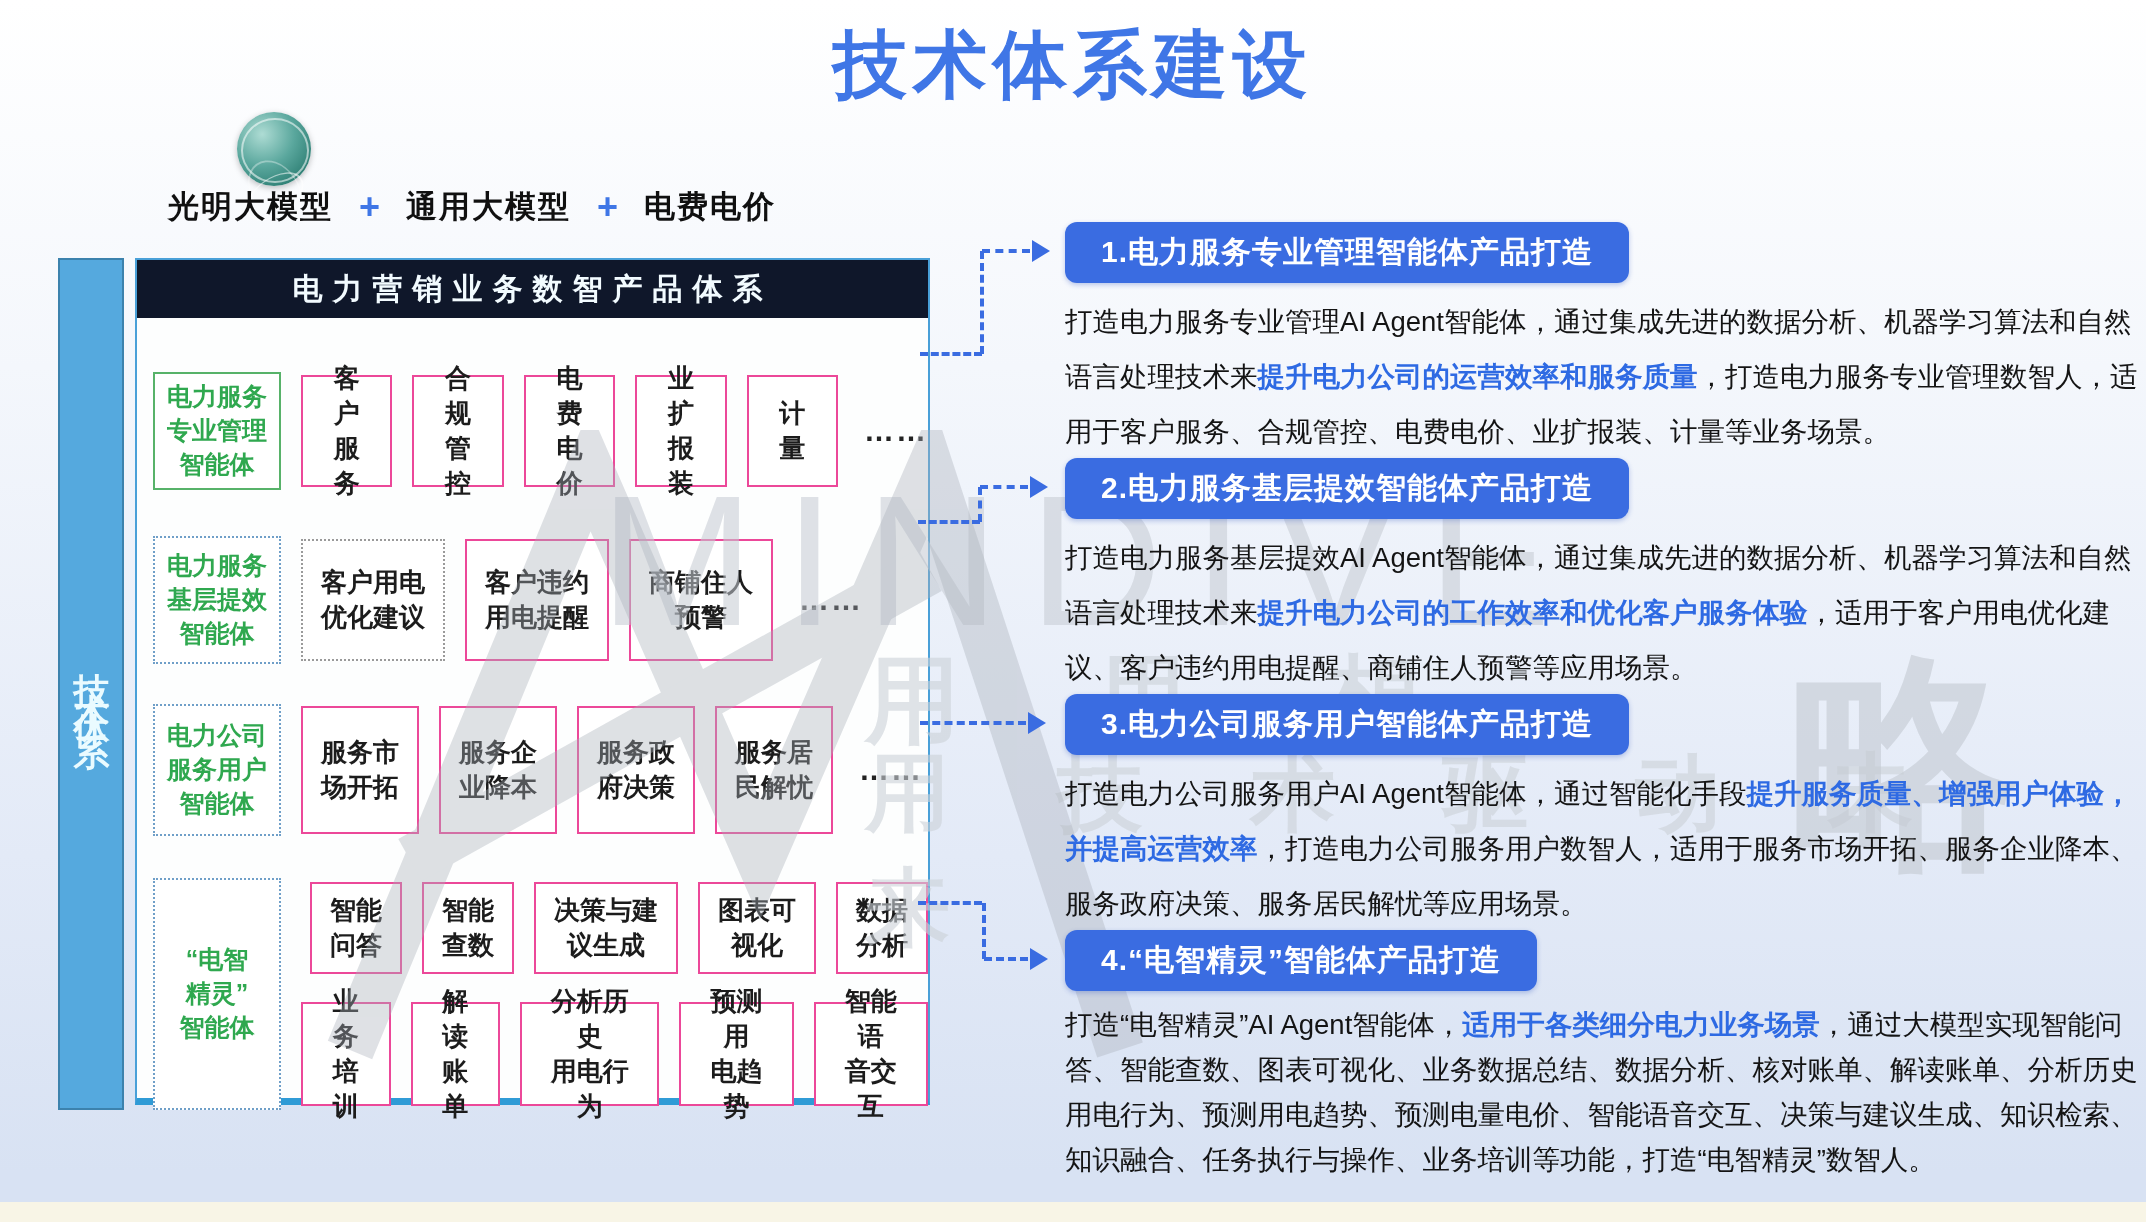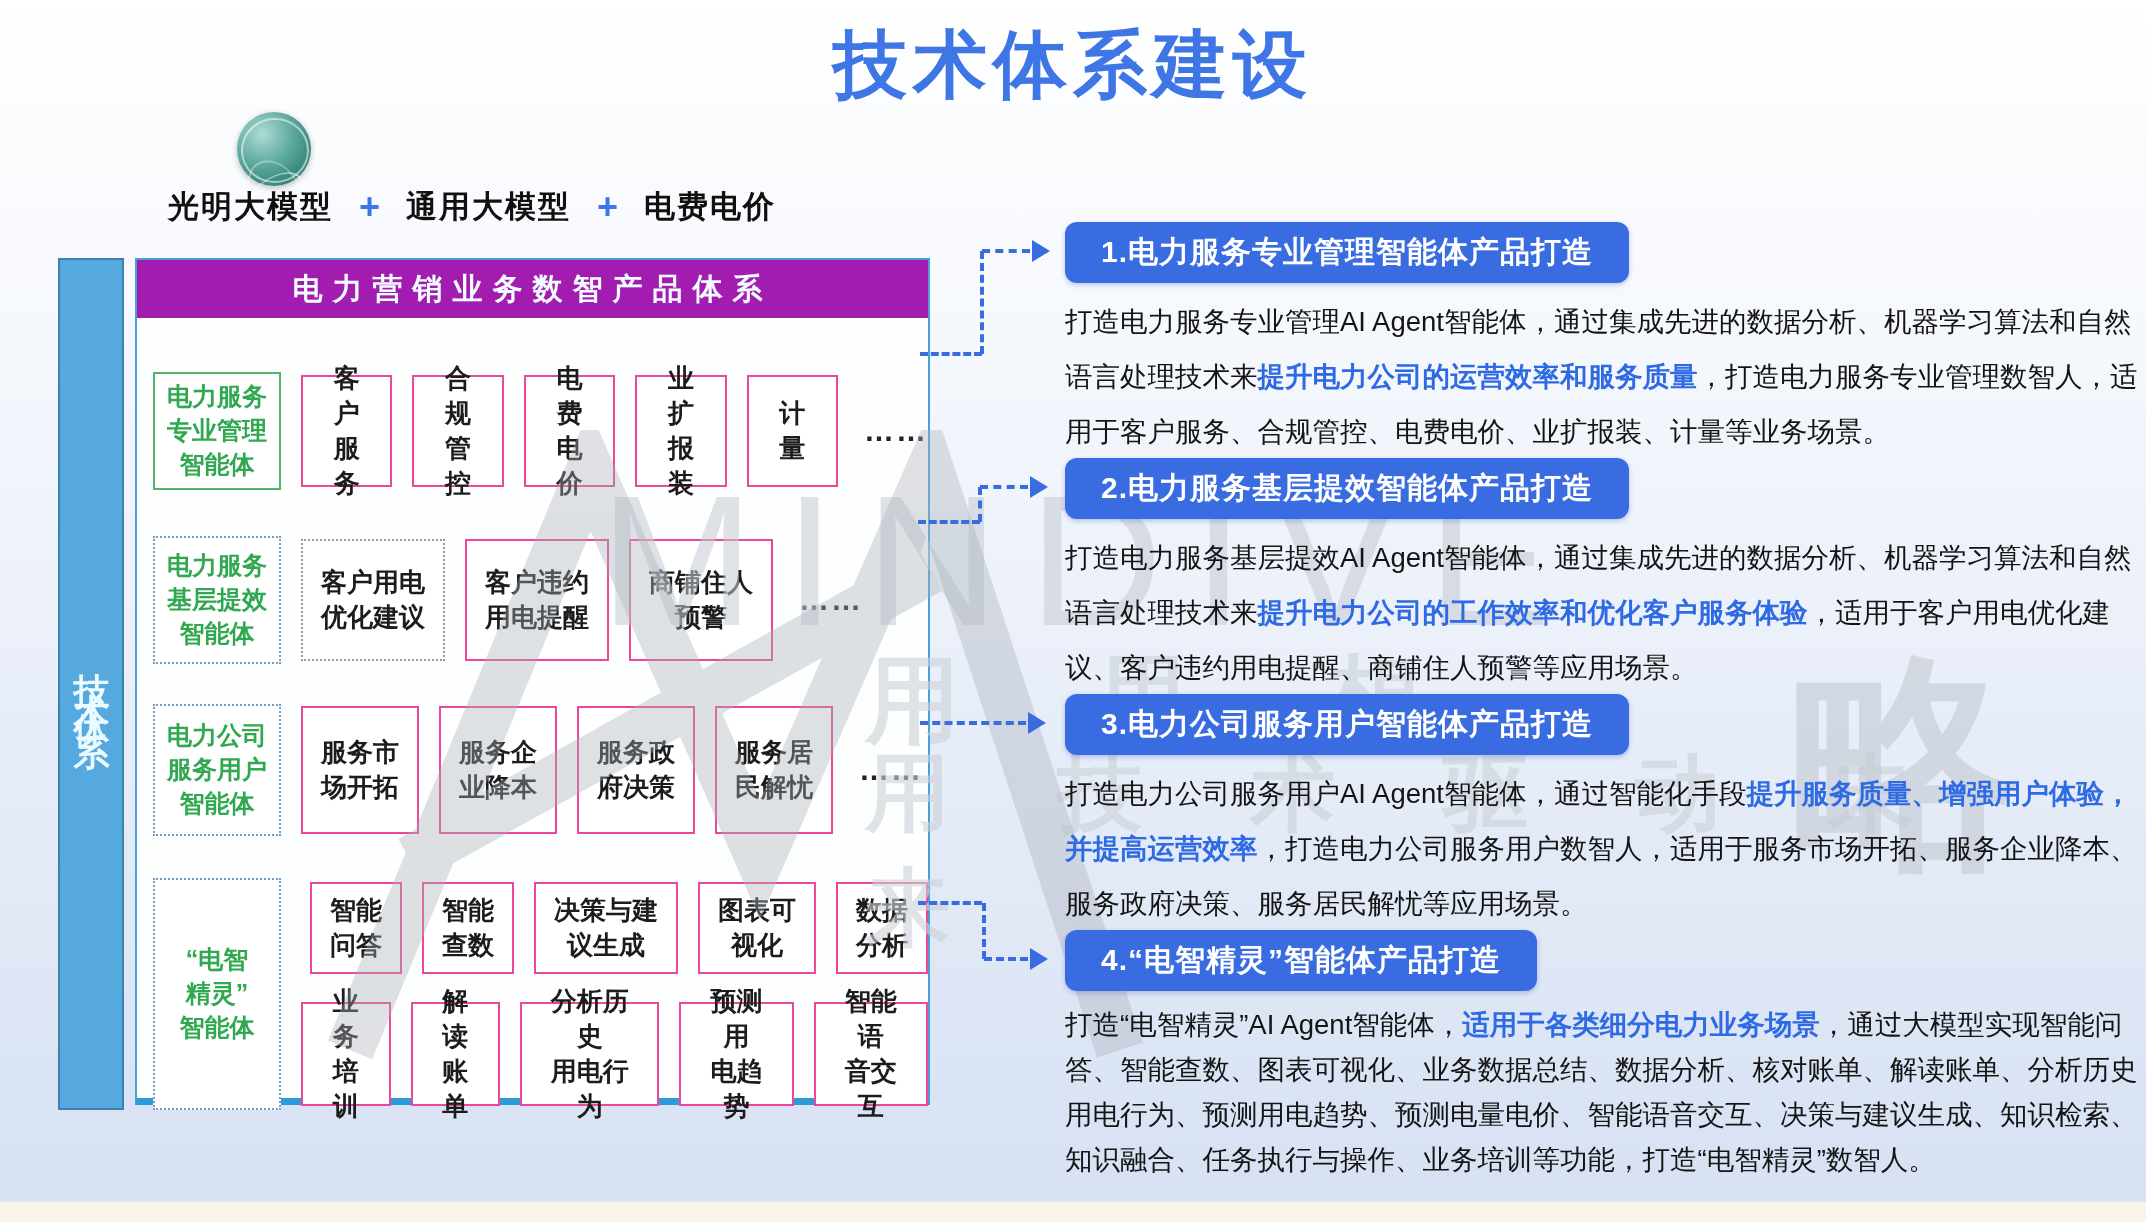--- a/index.html
+++ b/index.html
@@ -44,21 +44,21 @@
     writing-mode:vertical-rl;text-orientation:upright;letter-spacing:20px;
     font-size:36px;font-weight:700;color:#eafbff;
   }
   
   .panel{
     position:absolute;left:135px;top:258px;width:795px;height:847px;z-index:1;
     background:#fdfefe;border:2px solid #49a0d8;border-bottom:7px solid #2f9bd6;
     box-sizing:border-box;
   }
   .panel-header{
-    height:58px;background:#a21caf;color:#f2fbff;display:flex;align-items:center;justify-content:center;
+    height:58px;background:#0f172a;color:#f2fbff;display:flex;align-items:center;justify-content:center;
     font-size:30px;font-weight:700;letter-spacing:10px;
   }
   .agent-row{display:flex;align-items:center;gap:20px;padding-left:16px;}
   .r1{margin-top:54px;}.r2{margin-top:46px;}.r3{margin-top:40px;}.r4{margin-top:42px;}
   .agent-label{
     flex:none;width:128px;box-sizing:border-box;display:flex;align-items:center;justify-content:center;
     text-align:center;white-space:pre-line;font-size:25px;font-weight:800;color:#2fa84f;line-height:1.35;
     background:#fff;
   }
   .lb1{height:118px;border:2px solid #57b269;}

